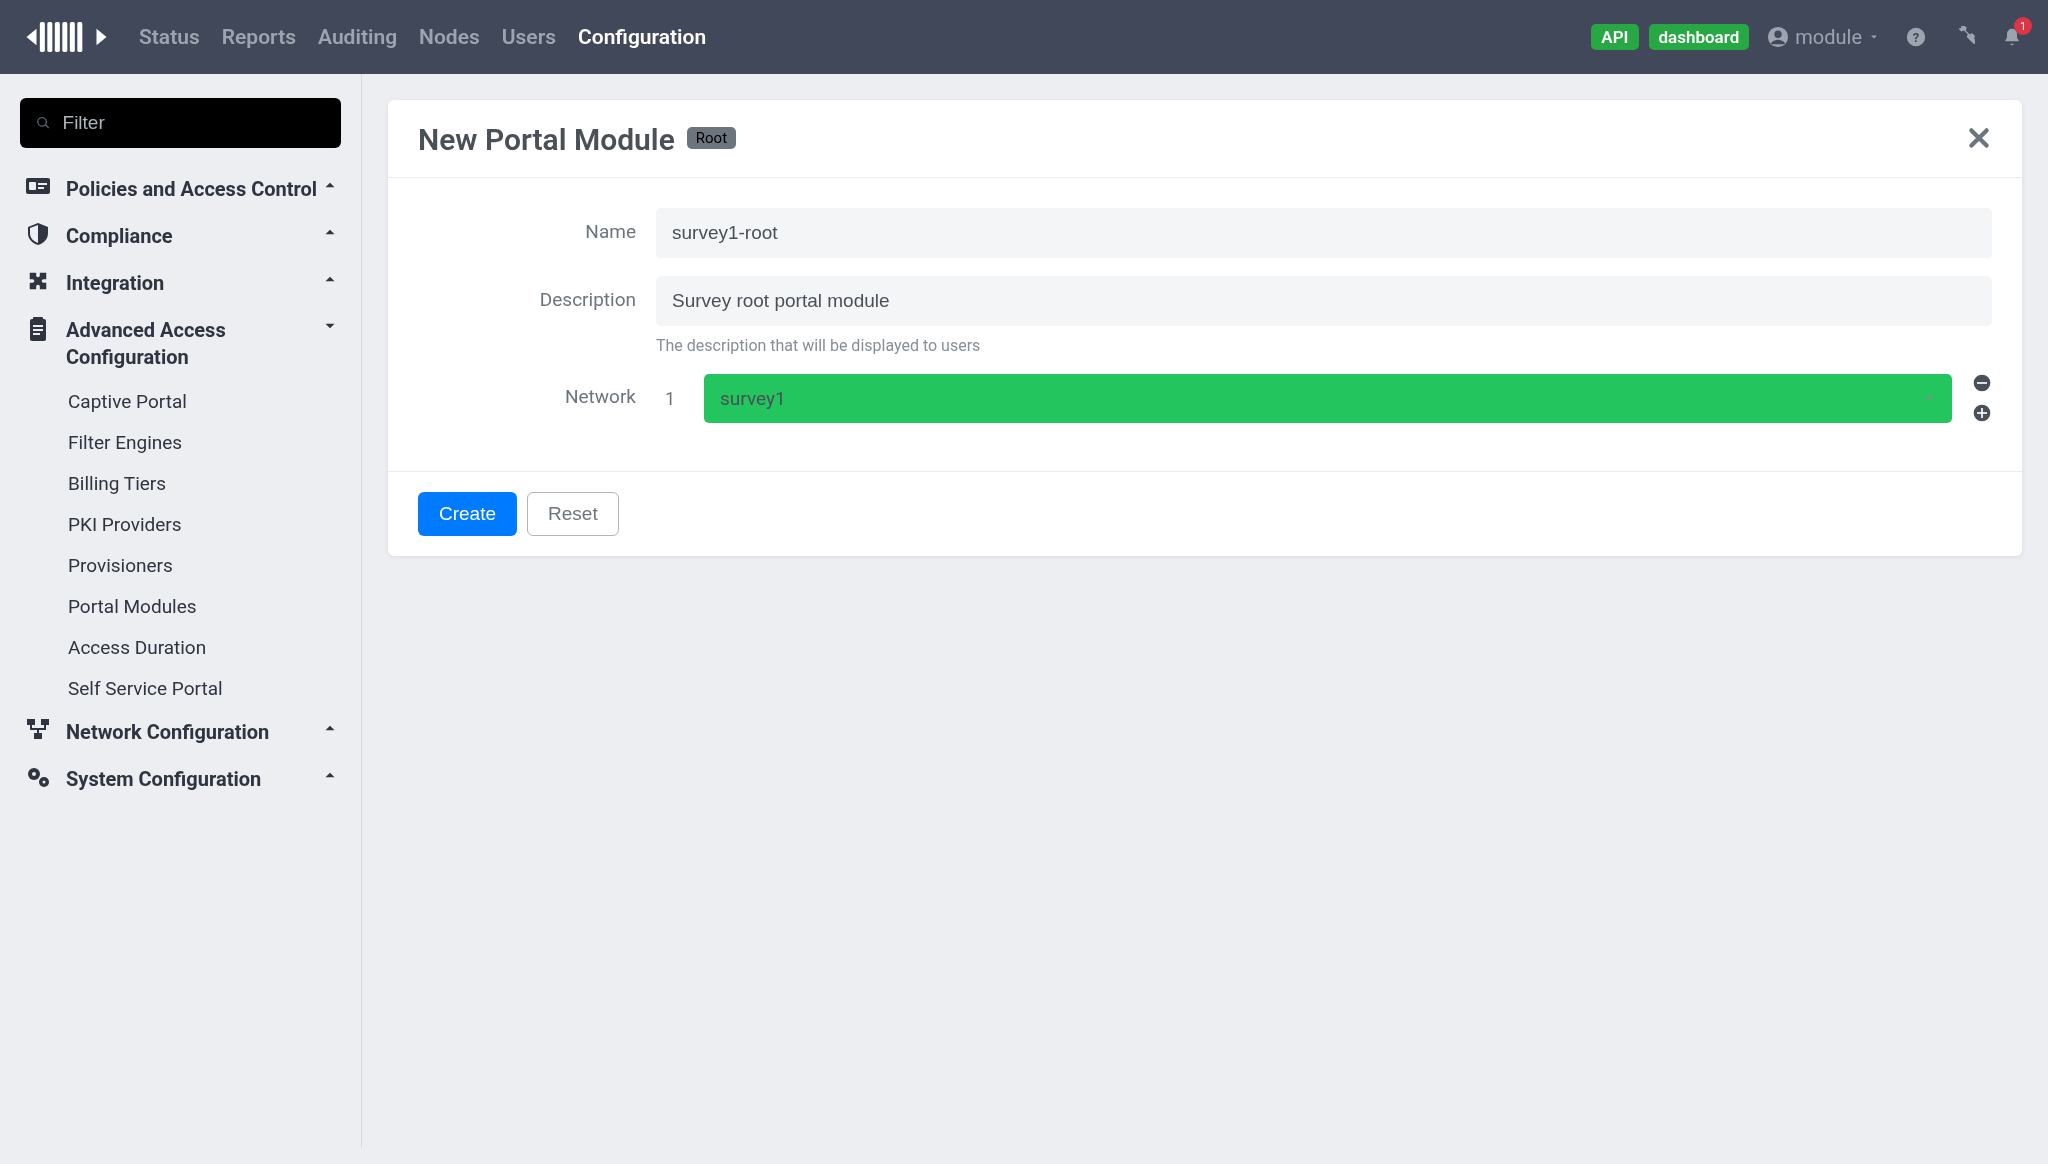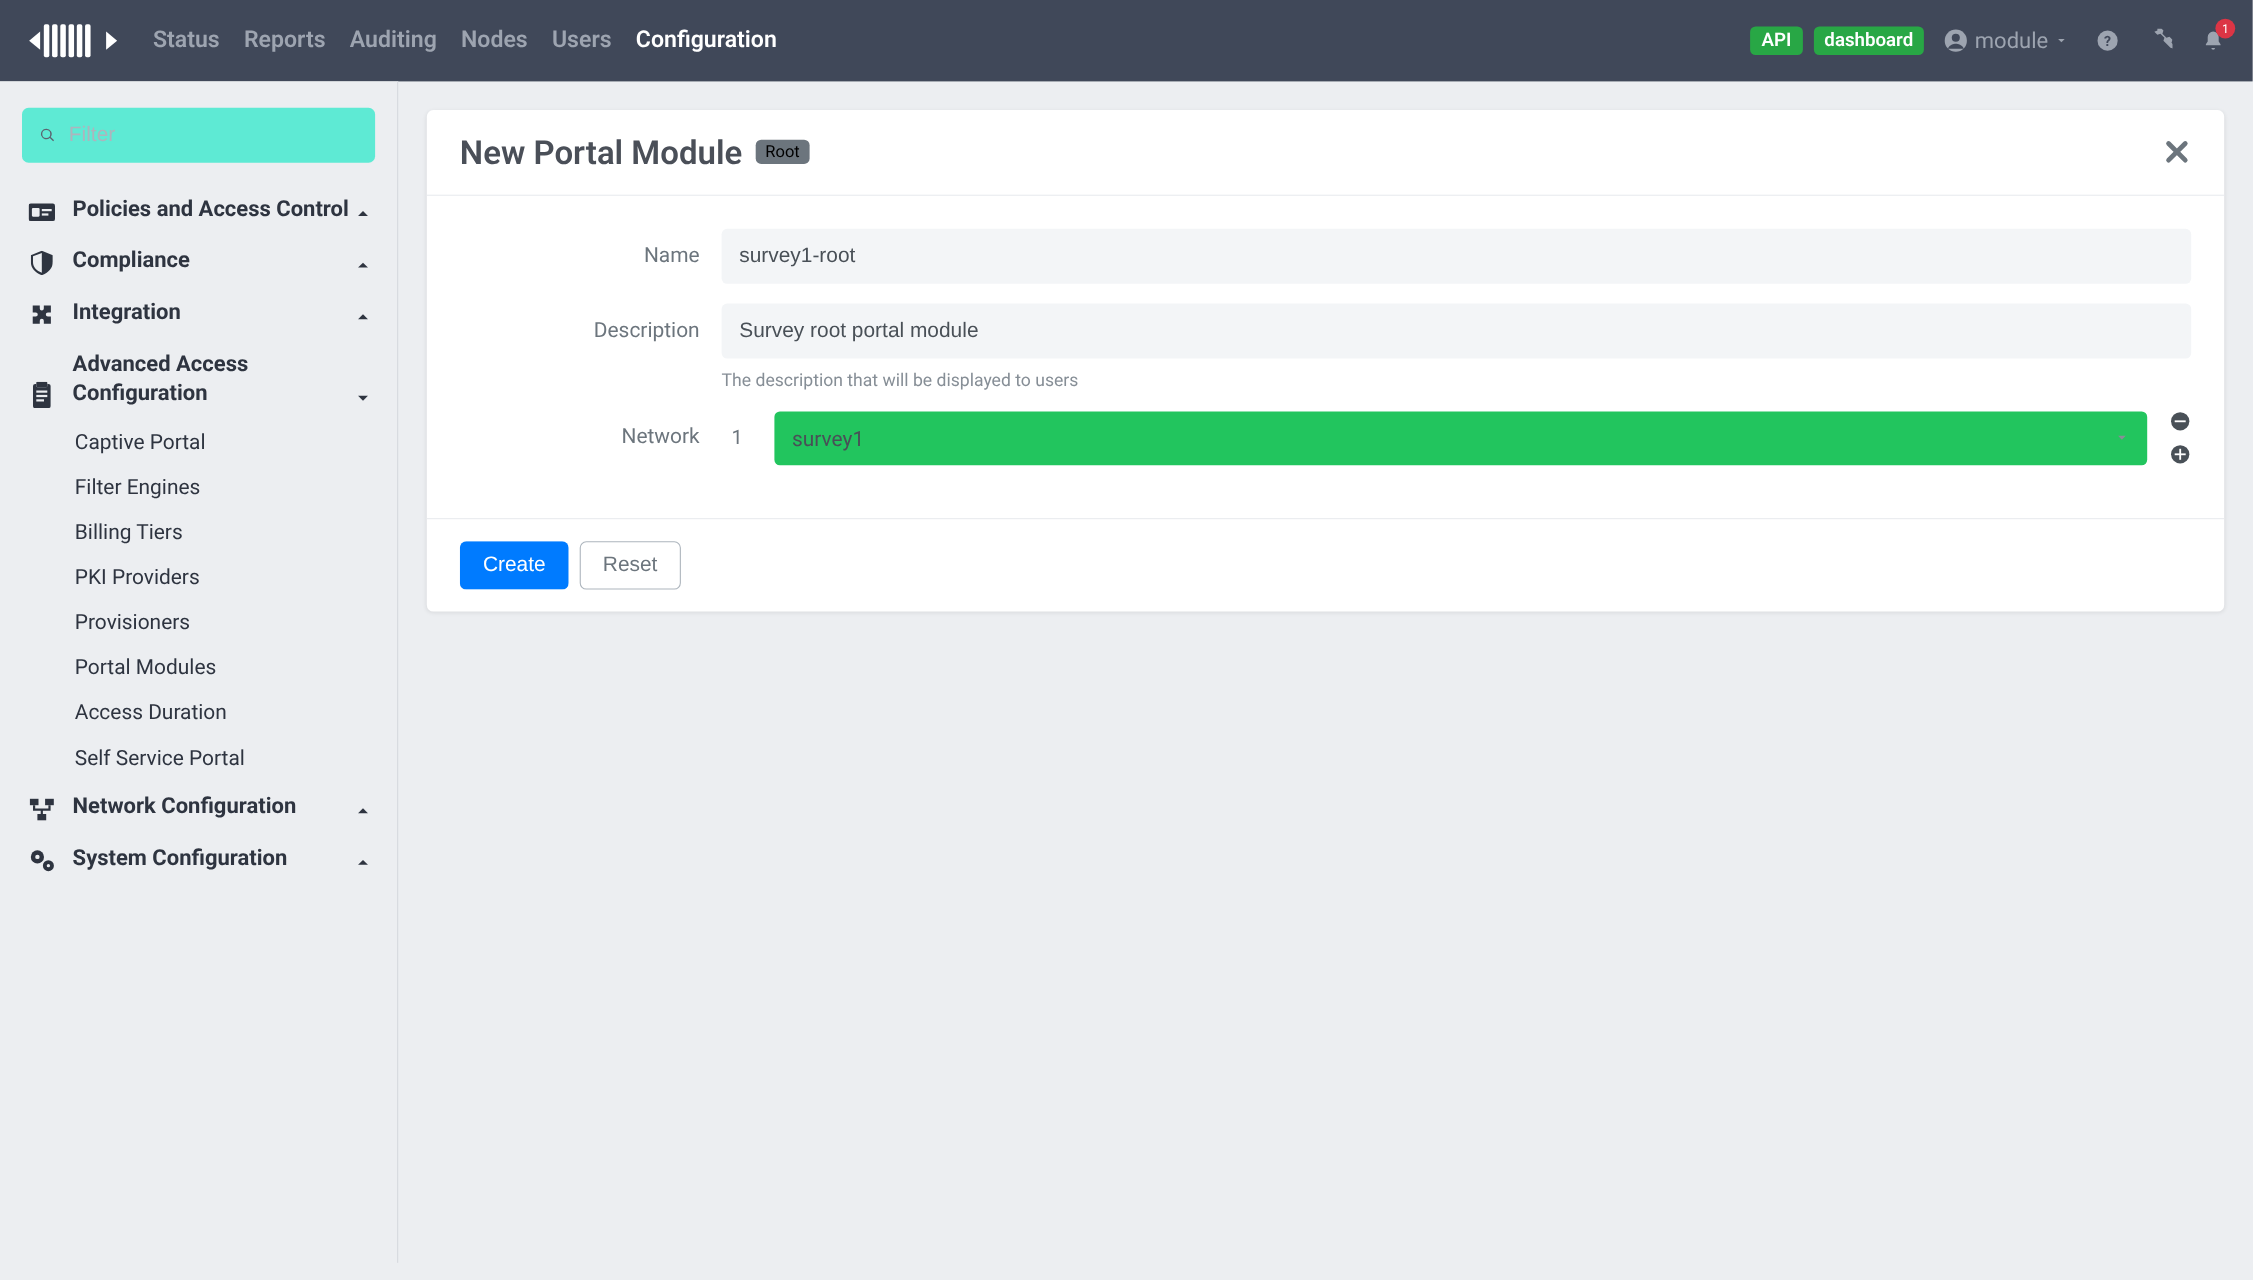--- a/index.html
+++ b/index.html
@@ -72,41 +72,41 @@
   .below { display: flex; height: calc(100% - 90px); }
   .sidebar {
     width: 362px;
     border-right: 1px solid #d6d9de;
     background: #eceef1;
     padding-top: 24px;
     overflow-y: auto;
   }
   .filter-wrap {
     margin: 0 20px 18px 20px;
-    background: #5eead4;
+    background: #000000;
     border-radius: 6px;
     display: flex;
     align-items: center;
     padding: 14px 16px;
     gap: 12px;
   }
   .filter-wrap svg { color: #5c6470; width: 16px; height: 16px; }
   .filter-wrap input {
     border: none;
     background: transparent;
     font-size: 19px;
     color: #6c757d;
     outline: none;
     width: 100%;
   }
   .filter-wrap input::placeholder { color: #adb5bd; }
 
   .side-group {
     display: flex;
-    align-items: flex-end;
+    align-items: flex-start;
     padding: 10px 22px;
     cursor: pointer;
   }
   .side-group .gicon {
     width: 32px;
     display: inline-flex;
     justify-content: center;
     color: #2e3440;
     margin-right: 12px;
     flex-shrink: 0;

